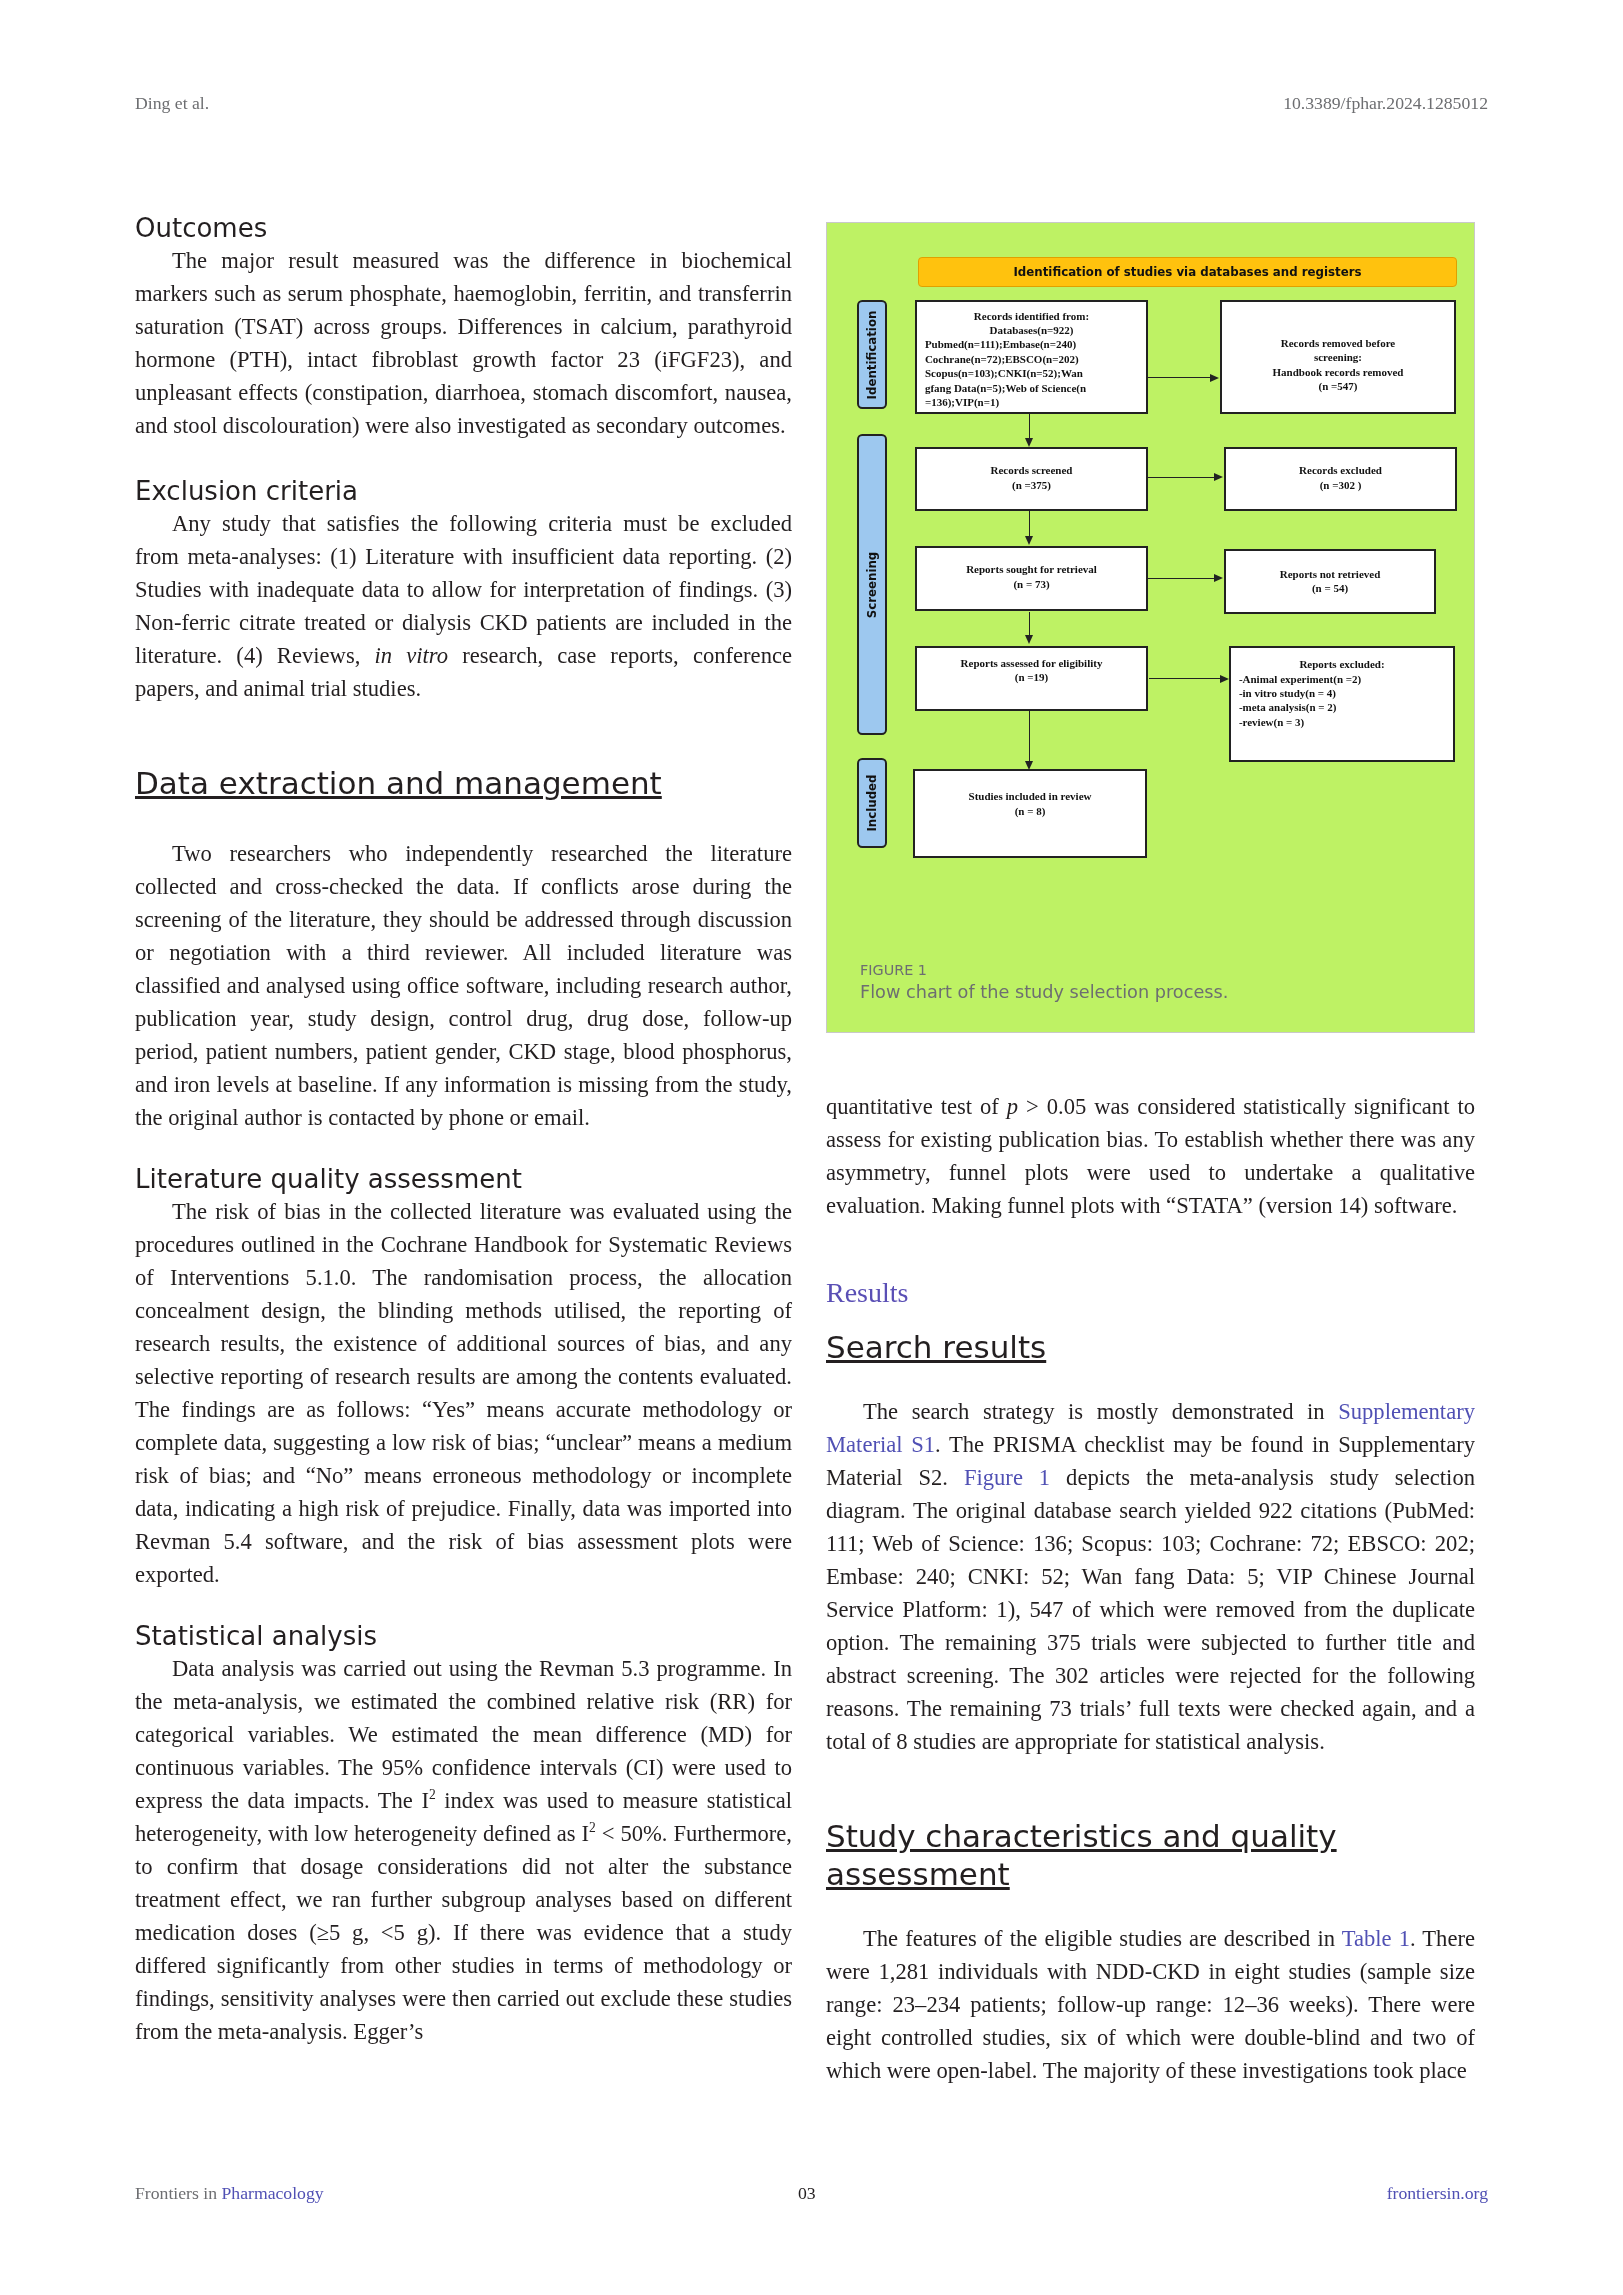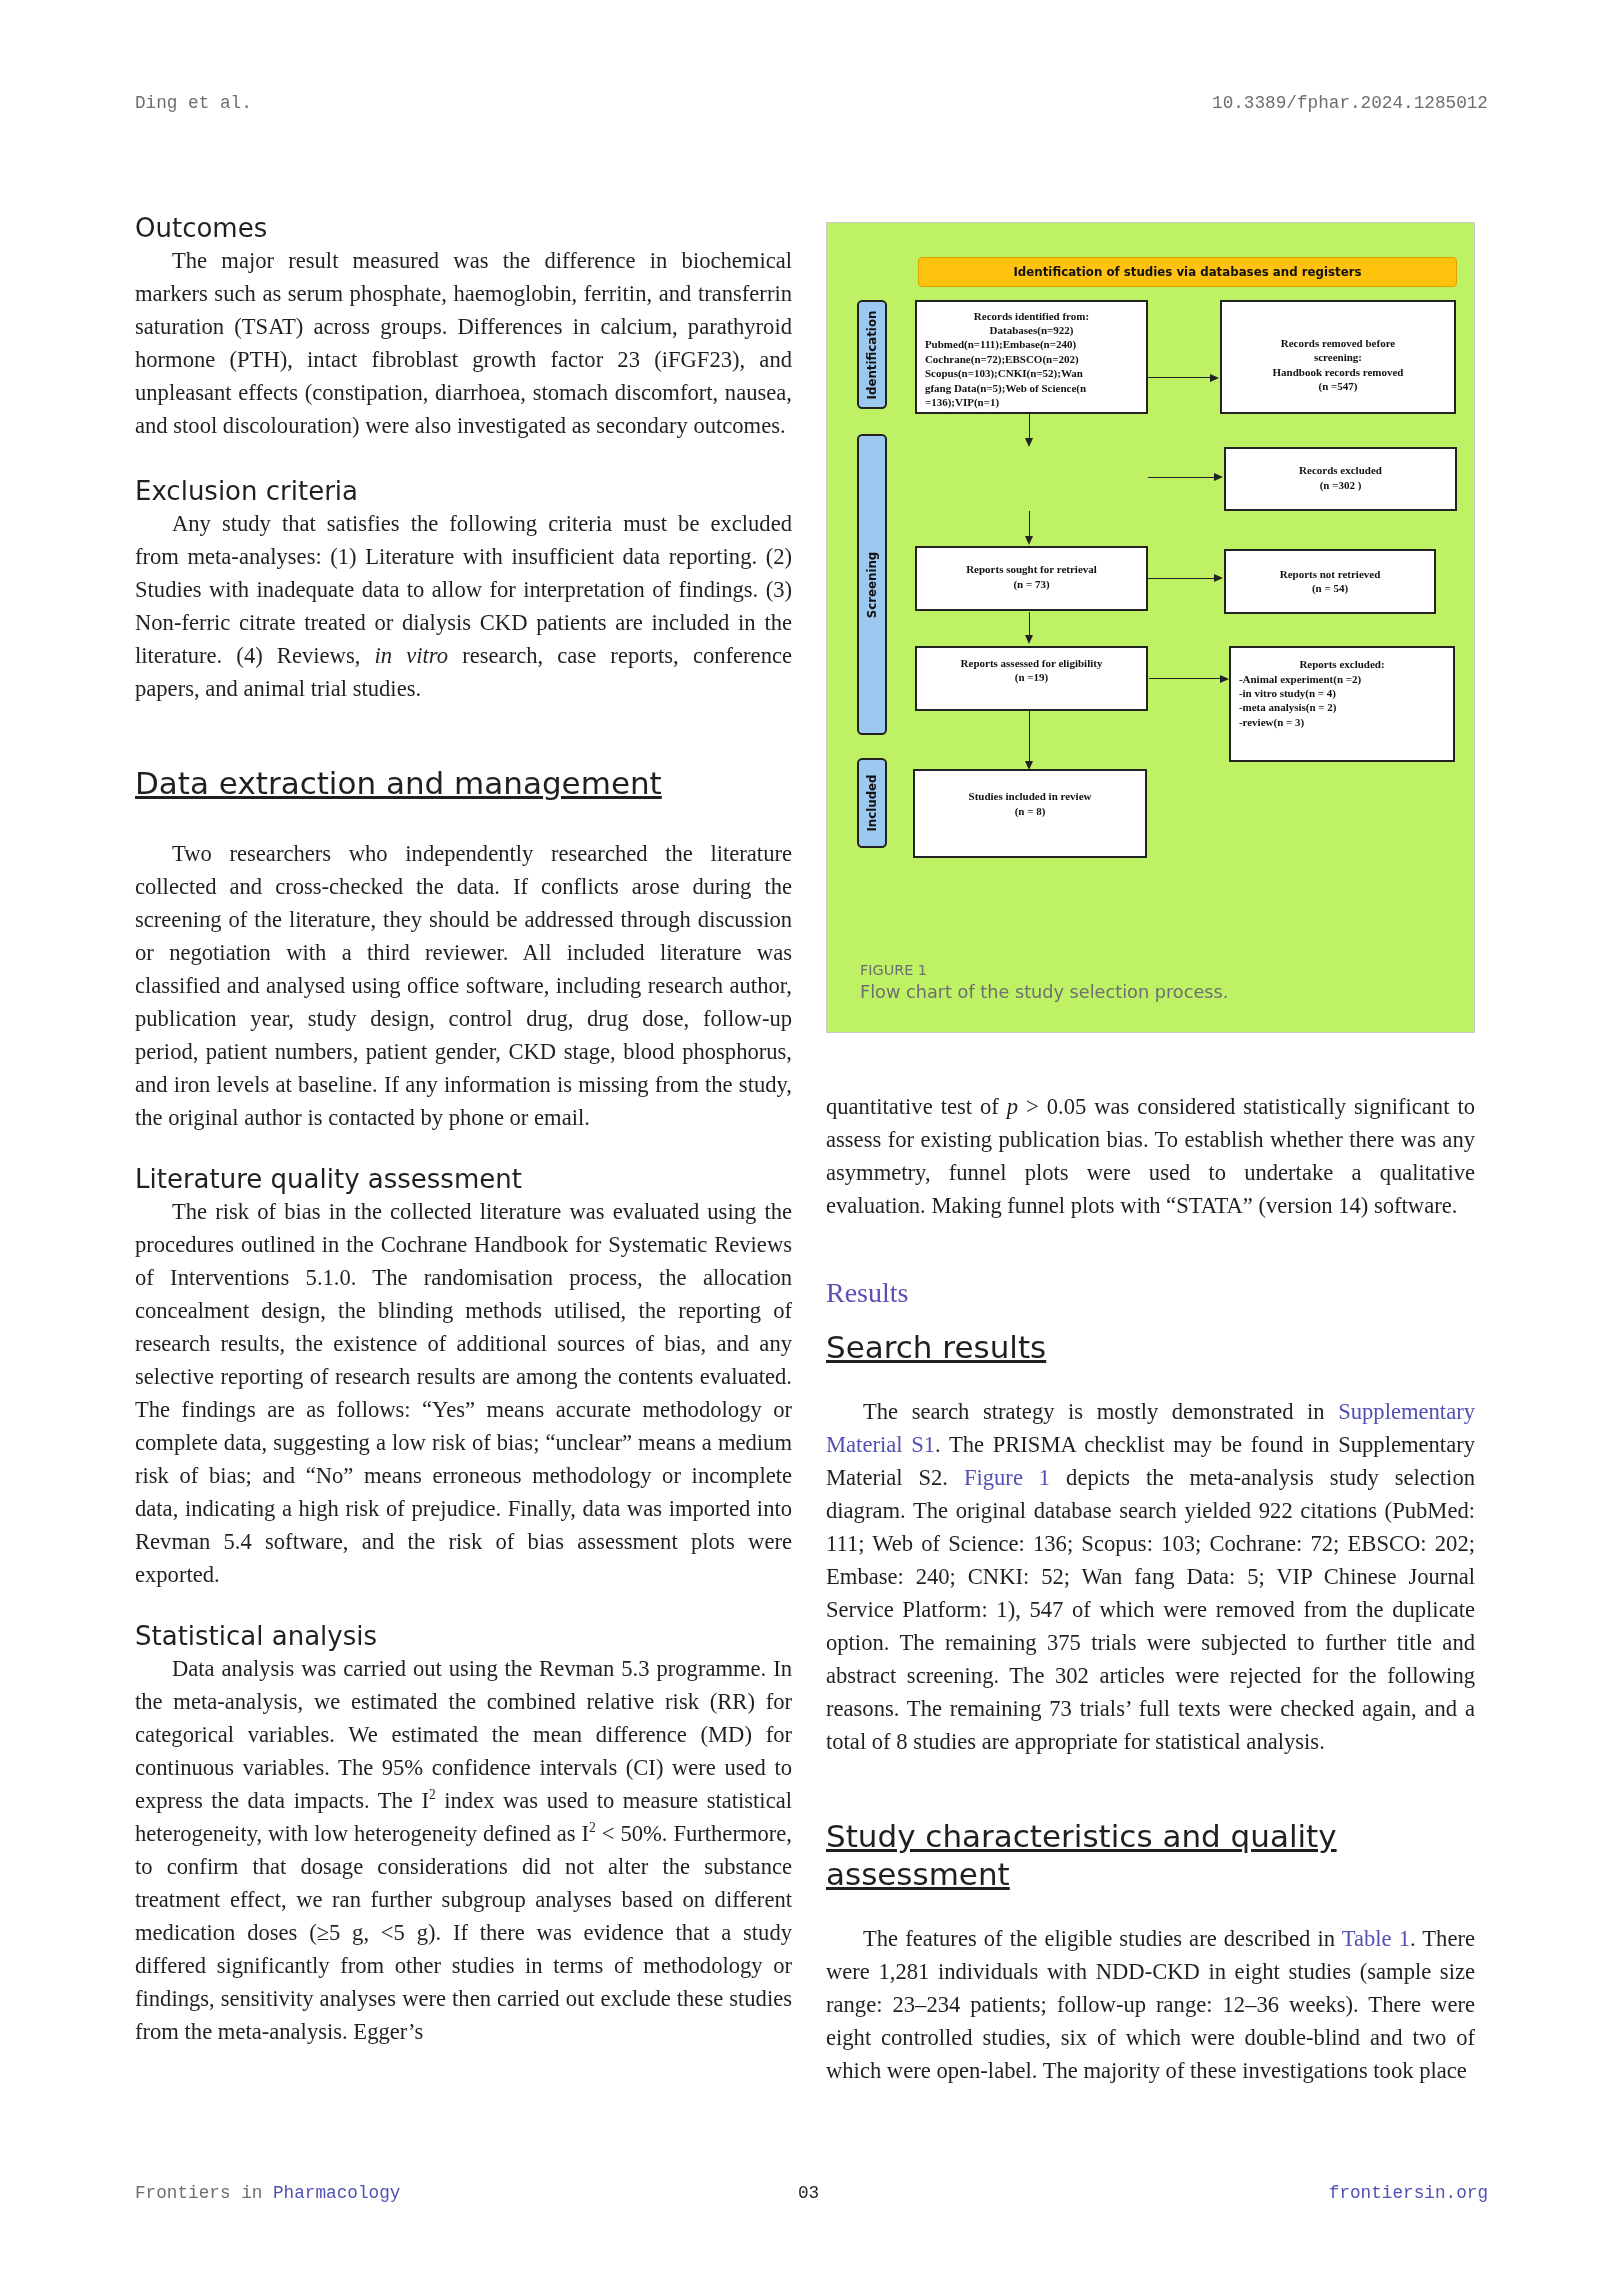--- a/index.html
+++ b/index.html
@@ -1,17 +1,17 @@
 <!DOCTYPE html>
 <html style="font-size:10.5px"><head>
 <meta charset="utf-8">
 <style>
   html, body { margin: 0; padding: 0; background: #ffffff; }
   body { width: 1623px; height: 2295px; position: relative; overflow: hidden; color: #231f20; }
-  .sans { font-family: Liberation Mono, monospace; text-align: center; }
+  .sans { font-family: Liberation Serif, serif; text-align: center; }
   .abs { position: absolute; }
   .running-head { font-size: 17.7px; color: #6d6e71; top: 93px; }
   .footer { font-size: 17.7px; color: #6d6e71; top: 2183px; }
   .link { color: #5050b4; }
   .col { position: absolute; width: 657px; }
   .h3 { font-family: "DejaVu Sans", "Liberation Sans", sans-serif; font-size: 26px; color: #231f20; margin: 0; line-height: 1.2; font-weight: normal; }
   .h2 { font-family: "DejaVu Sans", "Liberation Sans", sans-serif; font-size: 31px; color: #231f20; margin: 0; line-height: 1.2; font-weight: normal; text-decoration: underline; }
   .h1 { font-family: Liberation Serif, serif; font-size: 28px; color: #5a4fb5; margin: 0; line-height: 1.2; font-weight: normal; }
   .p { font-family: "Liberation Serif", "DejaVu Serif", serif; font-size: 22.6px; line-height: 33px; text-align: justify; text-indent: 37px; margin: 0; color: #231f20; }
   .p.noindent { text-indent: 0; }
@@ -93,20 +93,24 @@
   <div class="fc-box" style="left:393px; top:77px; width:236px; height:114px; padding-top:34px;">
     <div>Records removed before</div>
     <div>screening:</div>
     <div>Handbook records removed</div>
     <div>(n =547)</div>
   </div>
 
   <div class="fc-line-v" style="left:202px; top:191px; height:26px;"></div>
   <div class="arrow-down" style="left:198px; top:215px;"></div>
 
+  <div class="fc-box" style="left:88px; top:224px; width:233px; height:64px; padding-top:14.4px;">
+    <div>Records screened</div>
+    <div>(n =375)</div>
+  </div>
   <div class="fc-line-h" style="left:321px; top:254px; width:68px;"></div>
   <div class="arrow-right" style="left:387px; top:250px;"></div>
   <div class="fc-box" style="left:397px; top:224px; width:233px; height:64px; padding-top:14.4px;">
     <div>Records excluded</div>
     <div>(n =302 )</div>
   </div>
 
   <div class="fc-line-v" style="left:202px; top:288px; height:27.5px;"></div>
   <div class="arrow-down" style="left:198px; top:313px;"></div>
 

